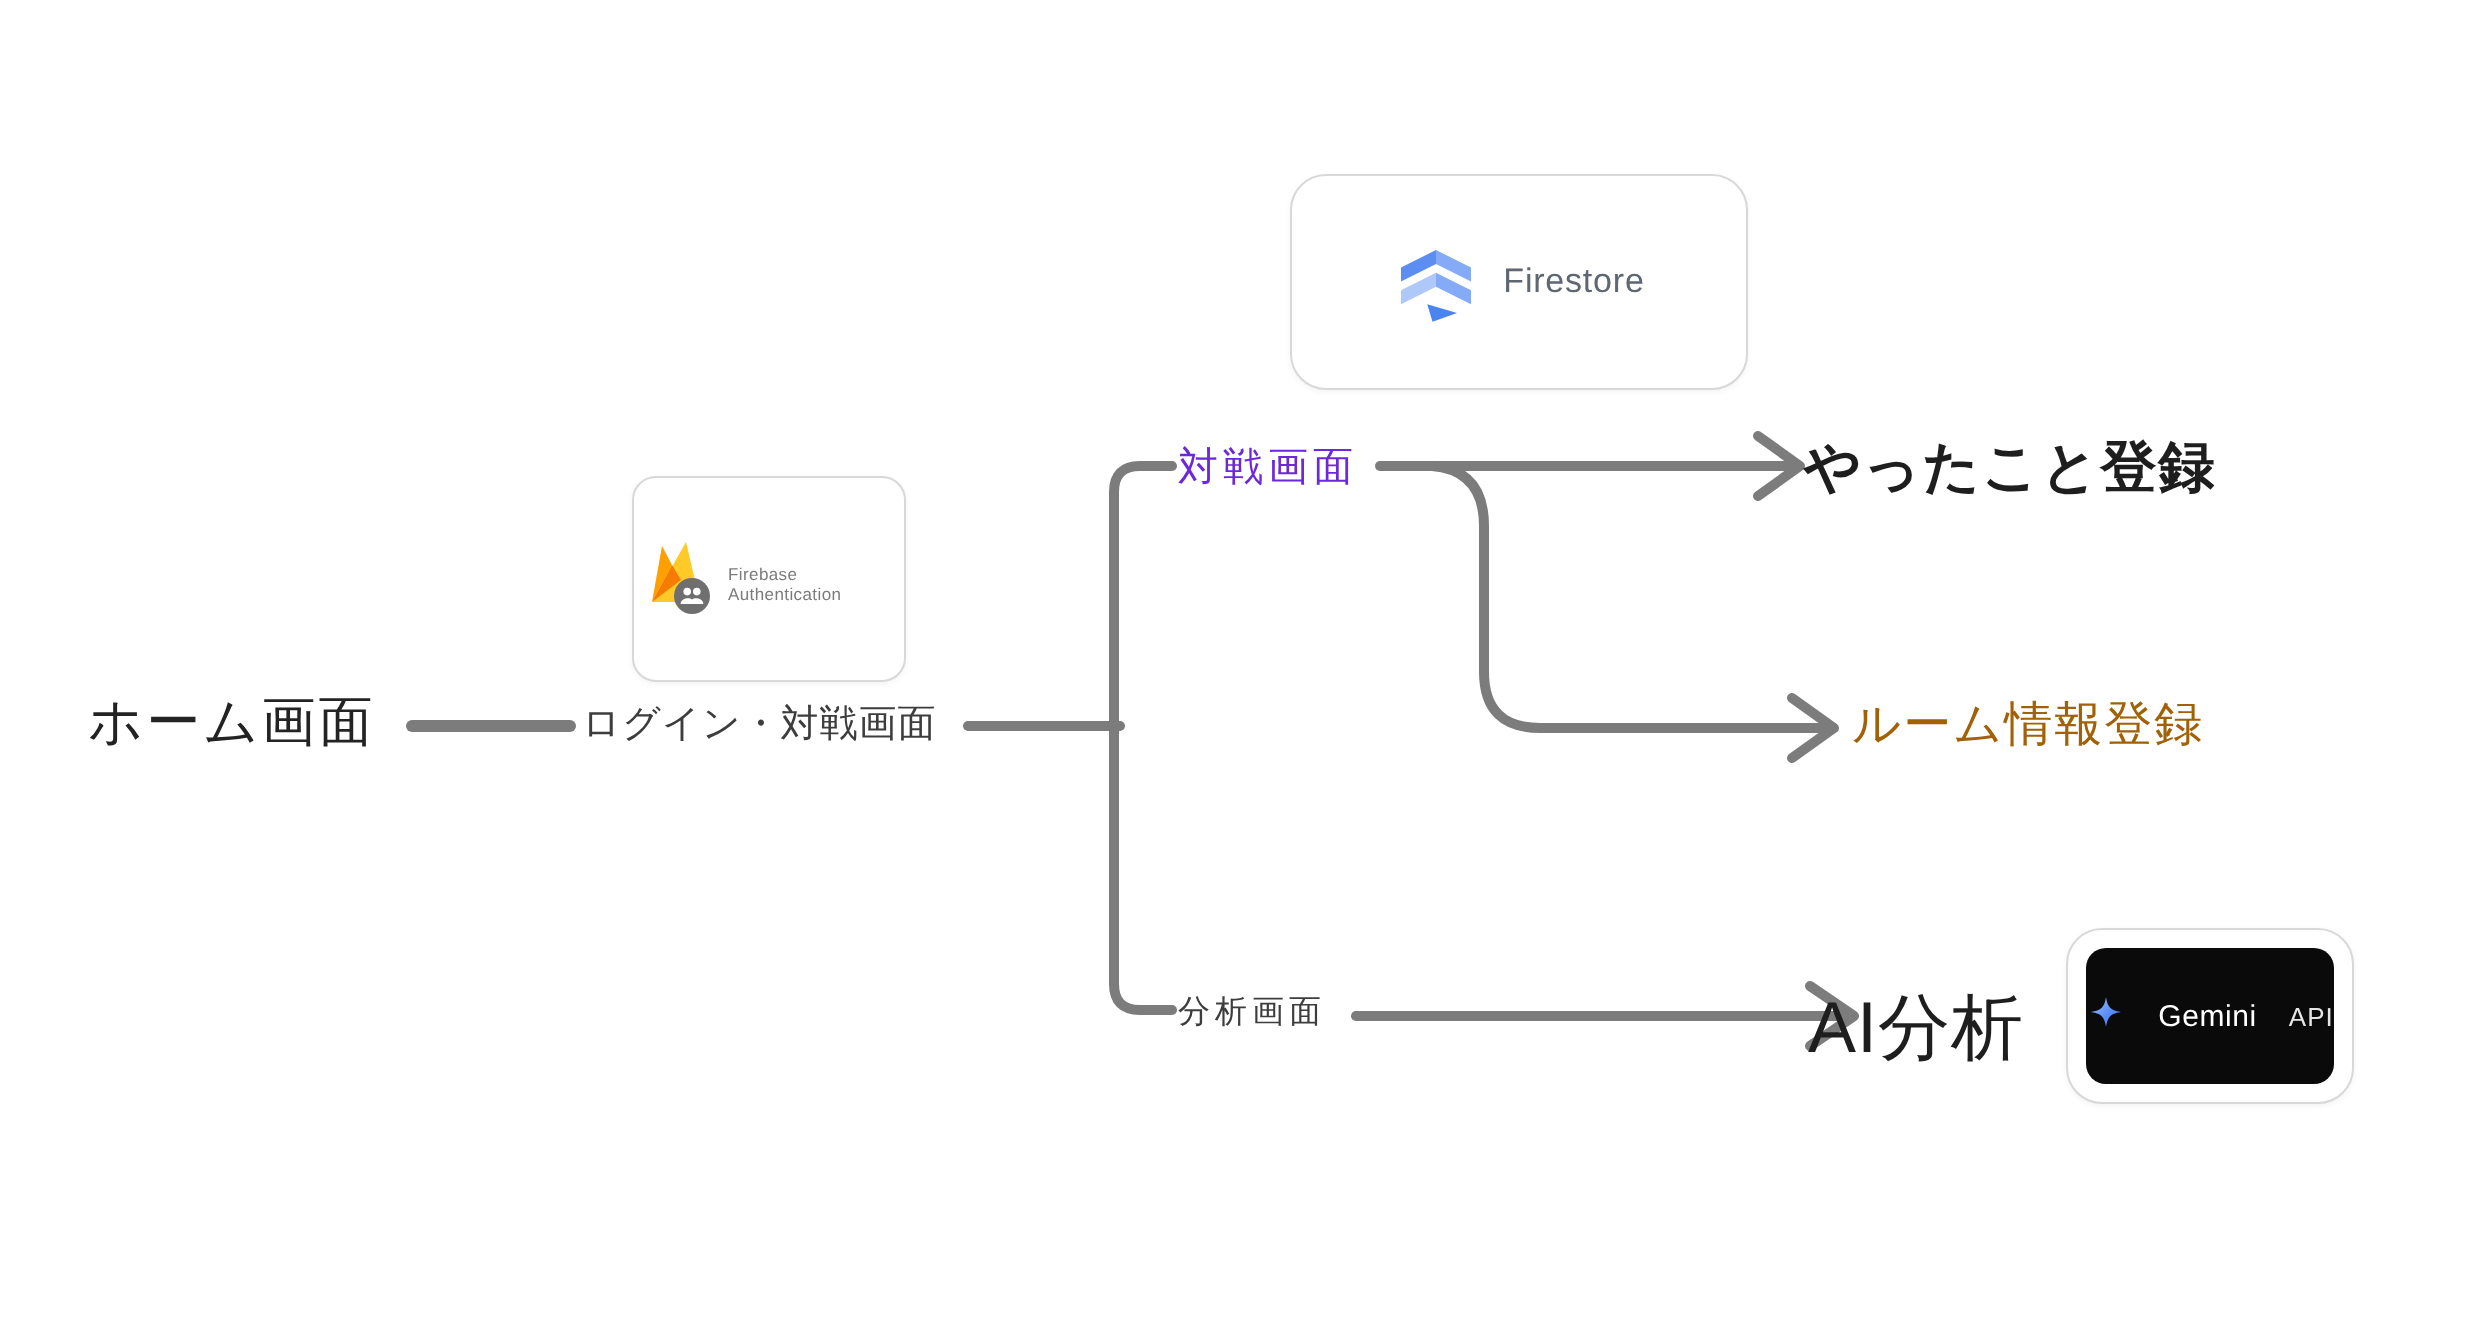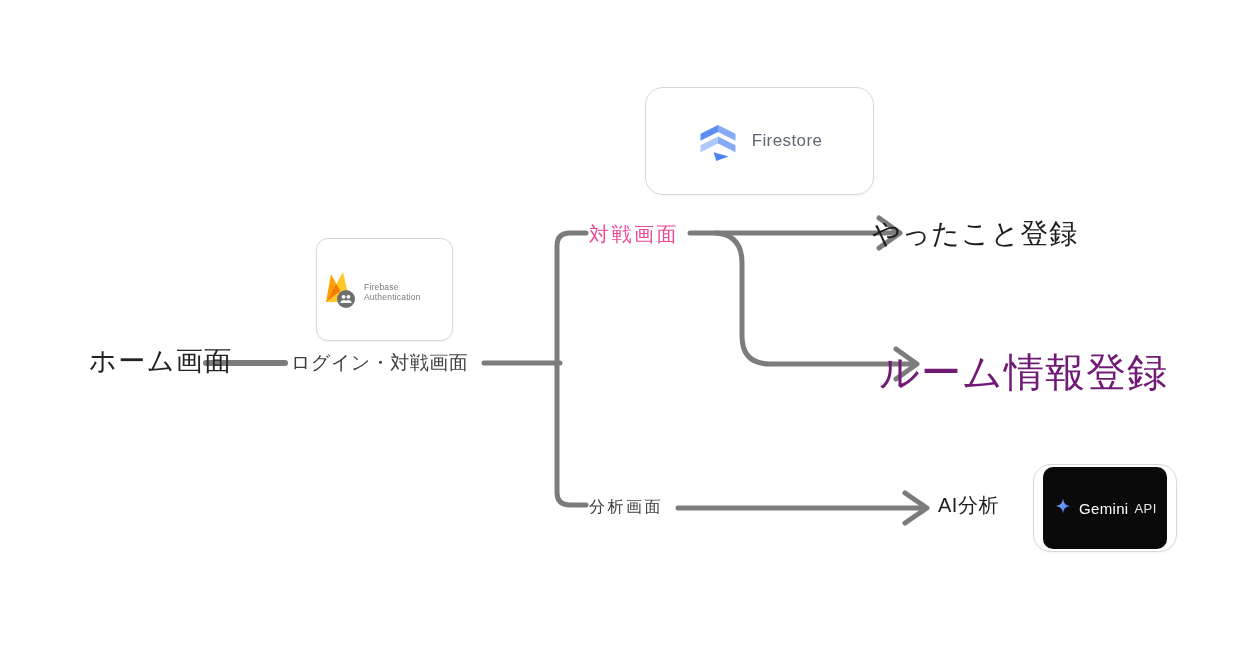--- a/index.html
+++ b/index.html
@@ -6,43 +6,43 @@
   html, body { width: 1235px; height: 661px; background: #ffffff; overflow: hidden; }
   body { font-family: "Liberation Sans", "DejaVu Sans", sans-serif; }
 
   .canvas { position: relative; width: 1235px; height: 661px; background: #ffffff; }
 
   .edges { position: absolute; left: 0; top: 0; width: 1235px; height: 661px; }
   .edges path { fill: none; stroke: #7c7c7c; stroke-width: 5; stroke-linecap: round; stroke-linejoin: round; }
   .edges path.thick { stroke-width: 6; }
 
   .node-label { position: absolute; white-space: nowrap; line-height: 1.1; }
-  .lbl-home            { left: 44px;  top: 347px; font-size: 27px; letter-spacing: 1.5px; color: #232323; font-weight: 500; margin-left: 45px; }
+  .lbl-home            { left: 44px;  top: 347px; font-size: 27px; letter-spacing: 1.5px; color: #232323; font-weight: 500; }
   .lbl-login           { left: 291px; top: 353px; font-size: 19px; letter-spacing: 0.5px; color: #3d3d3d; }
-  .lbl-battle          { left: 589px; top: 223px; font-size: 20px; letter-spacing: 2.5px; color: #ec4899; }
+  .lbl-battle          { left: 589px; top: 223px; font-size: 20px; letter-spacing: 2.5px; color: #6d28d9; }
   .lbl-analysis        { left: 589px; top: 498px; font-size: 16px; letter-spacing: 2.5px; color: #3d3d3d; }
-  .lbl-action-register { left: 872px; top: 219px; font-size: 28px; letter-spacing: 1px; color: #1e1e1e; font-weight: 400; }
-  .lbl-room-register   { left: 879px; top: 350px; font-size: 40px; letter-spacing: 1px; color: #701a75; font-weight: 500; }
-  .lbl-ai-analysis     { left: 938px; top: 494px; font-size: 20px; letter-spacing: 0.5px; color: #1e1e1e; font-weight: 500; }
+  .lbl-action-register { left: 902px; top: 219px; font-size: 28px; letter-spacing: 1px; color: #1e1e1e; font-weight: 700; }
+  .lbl-room-register   { left: 926px; top: 350px; font-size: 24px; letter-spacing: 1px; color: #a16207; font-weight: 500; }
+  .lbl-ai-analysis     { left: 904px; top: 494px; font-size: 36px; letter-spacing: 0.5px; color: #1e1e1e; font-weight: 500; }
 
   .card { position: absolute; background: #ffffff; border: 1px solid #d8d8d8;
           box-shadow: 0 1px 3px rgba(0,0,0,0.05); }
 
   .card-firestore { left: 645px; top: 87px; width: 229px; height: 108px; border-radius: 18px;
                     display: flex; align-items: center; justify-content: center; gap: 13px; }
   .firestore-label { font-size: 17px; color: #5e6772; font-weight: 500; letter-spacing: 0.4px; }
 
   .card-firebase { left: 316px; top: 238px; width: 137px; height: 103px; border-radius: 12px;
                    display: flex; flex-direction: row; align-items: center; justify-content: space-between; gap: 7px; padding-top: 4px; }
   .firebase-label { font-size: 8.5px; color: #7b7b7b; letter-spacing: 0.2px; }
 
   .card-gemini { left: 1033px; top: 464px; width: 144px; height: 88px; border-radius: 18px;
                  display: flex; align-items: center; justify-content: center; }
-  .gemini-panel { width: 124px; height: 82px; border-radius: 10px; background: #0a0a0a;
-                  display: flex; align-items: center; justify-content: center; gap: 6px; }
+  .gemini-panel { width: 124px; height: 68px; border-radius: 10px; background: #0a0a0a;
+                  display: flex; align-items: center; justify-content: center; gap: 16px; }
   .gemini-label { font-size: 15px; color: #ffffff; font-weight: 500; letter-spacing: 0.3px; }
   .gemini-api   { font-size: 13px; color: #e5e5e5; letter-spacing: 0.5px; }
 </style>
 </head>
 <body>
 
 <div class="canvas">
 
   <svg class="edges" viewBox="0 0 1235 661" xmlns="http://www.w3.org/2000/svg">
     <path class="thick" d="M206 363 H285"></path>

